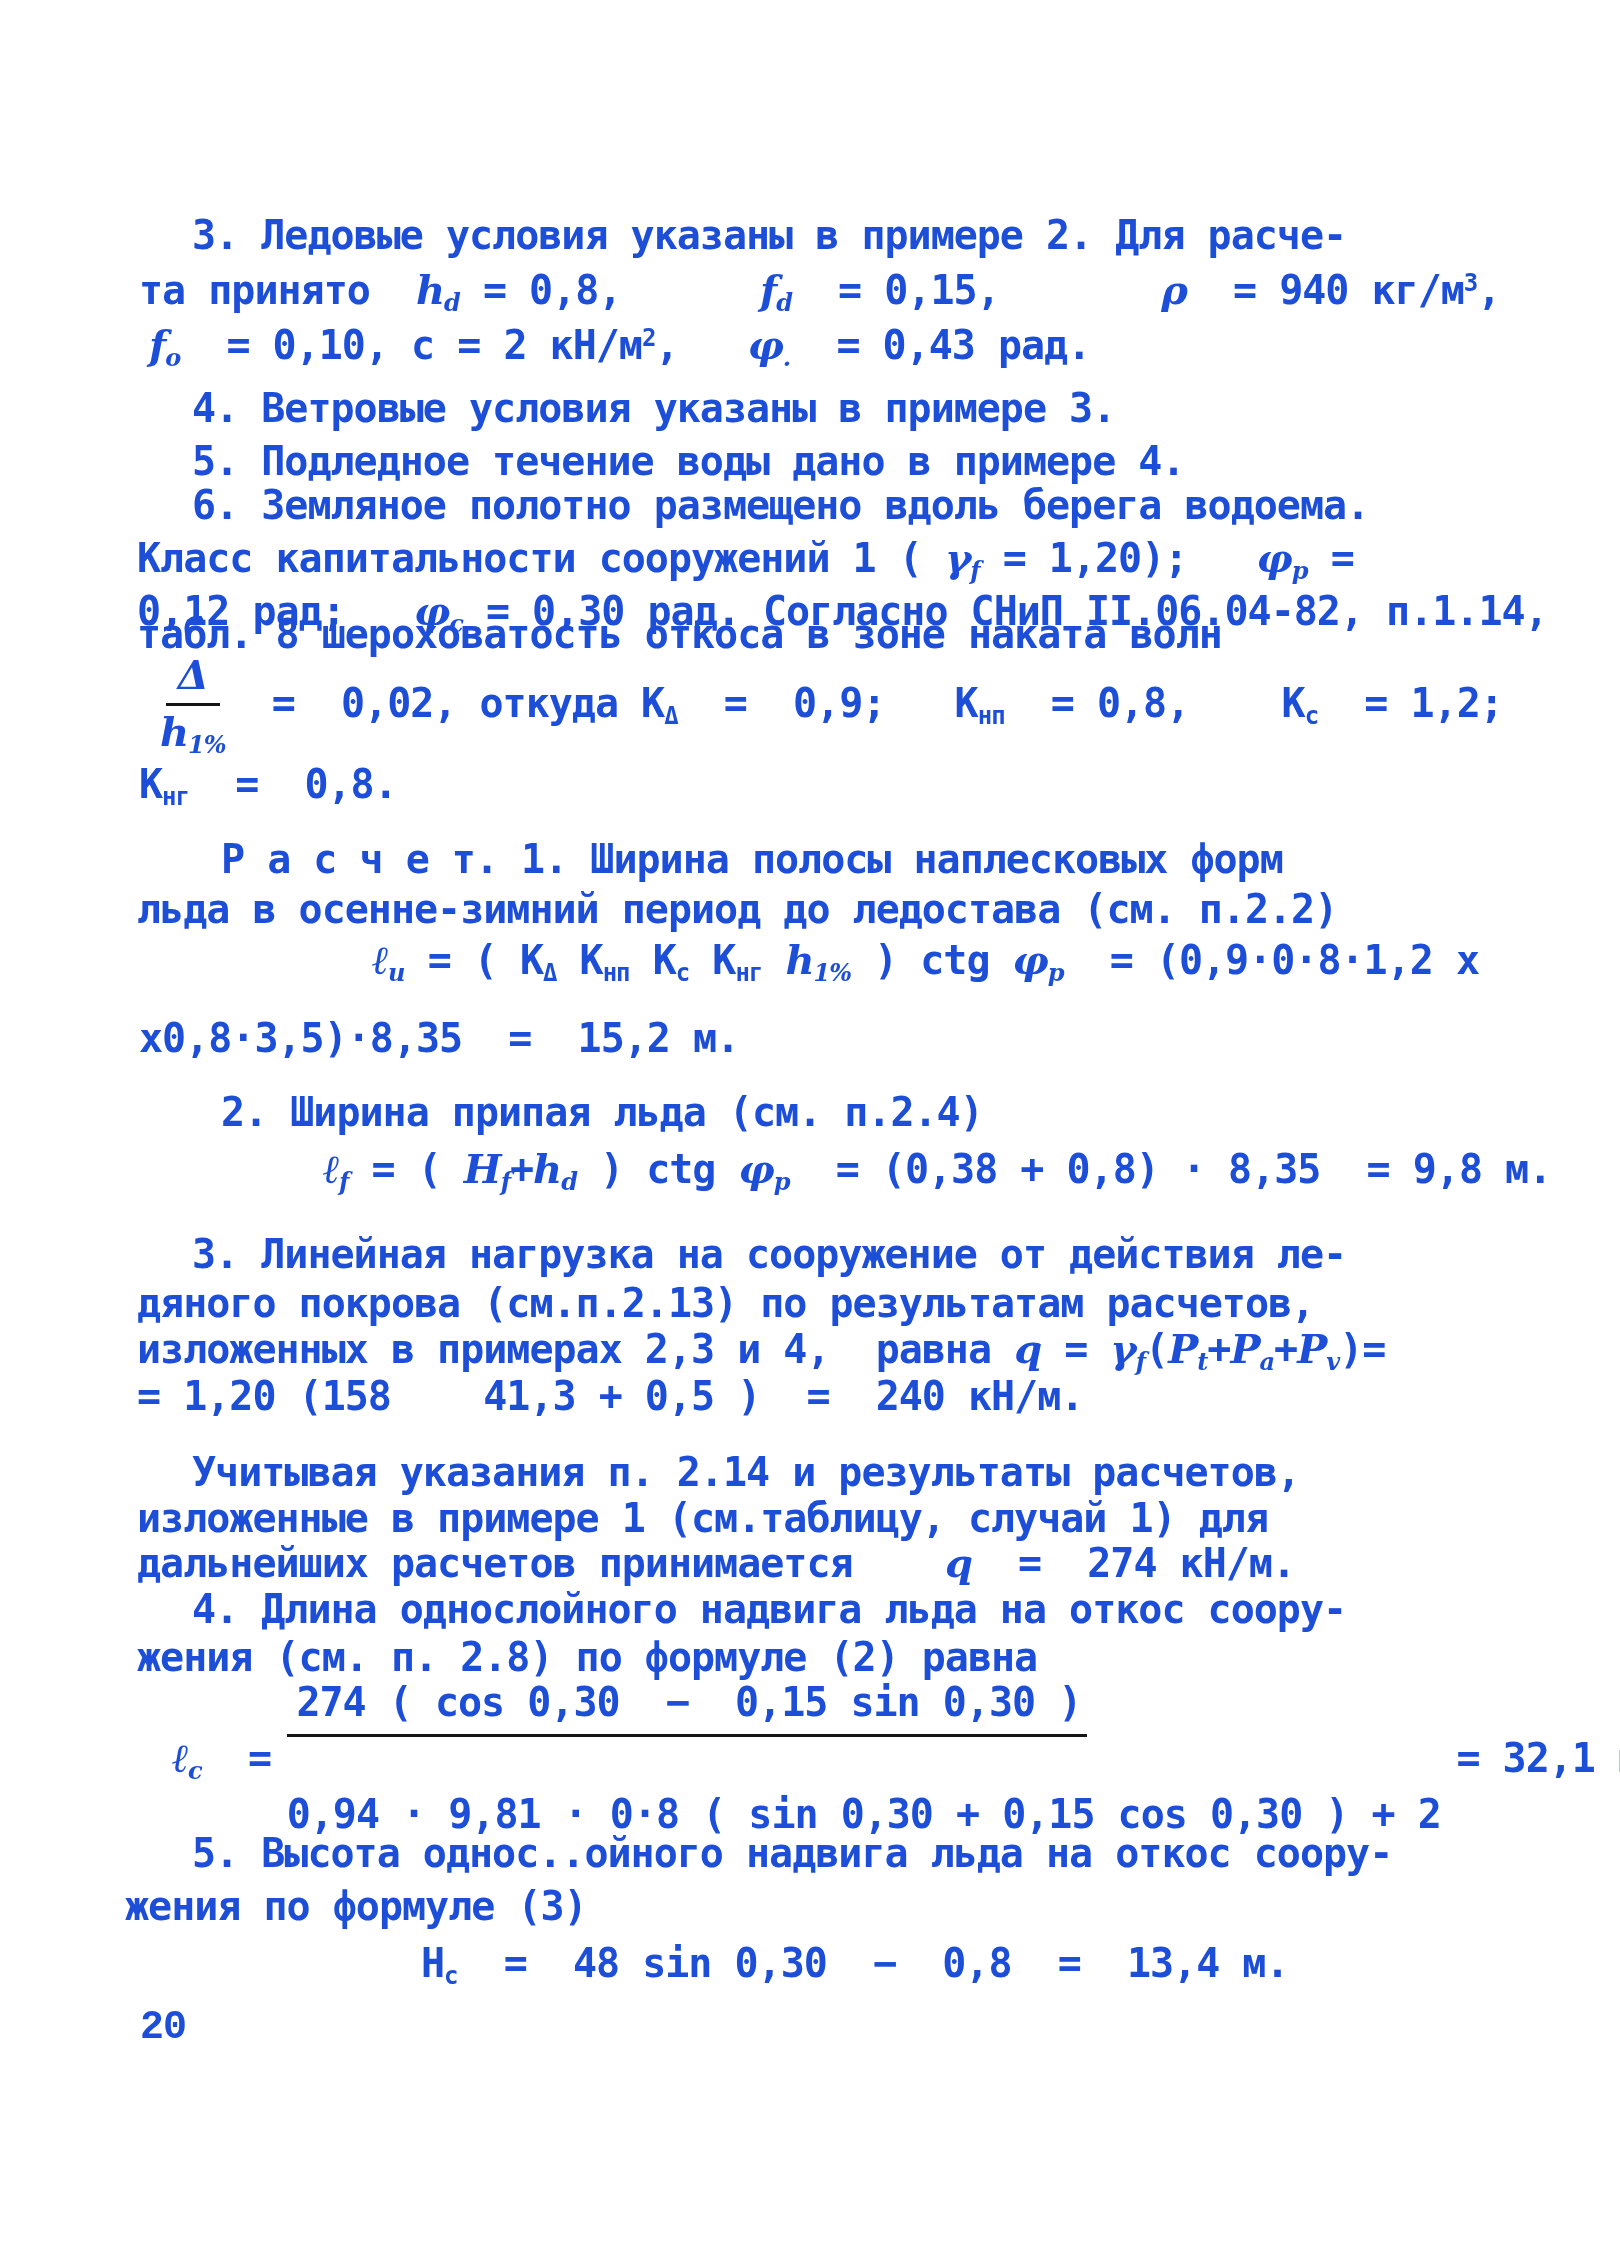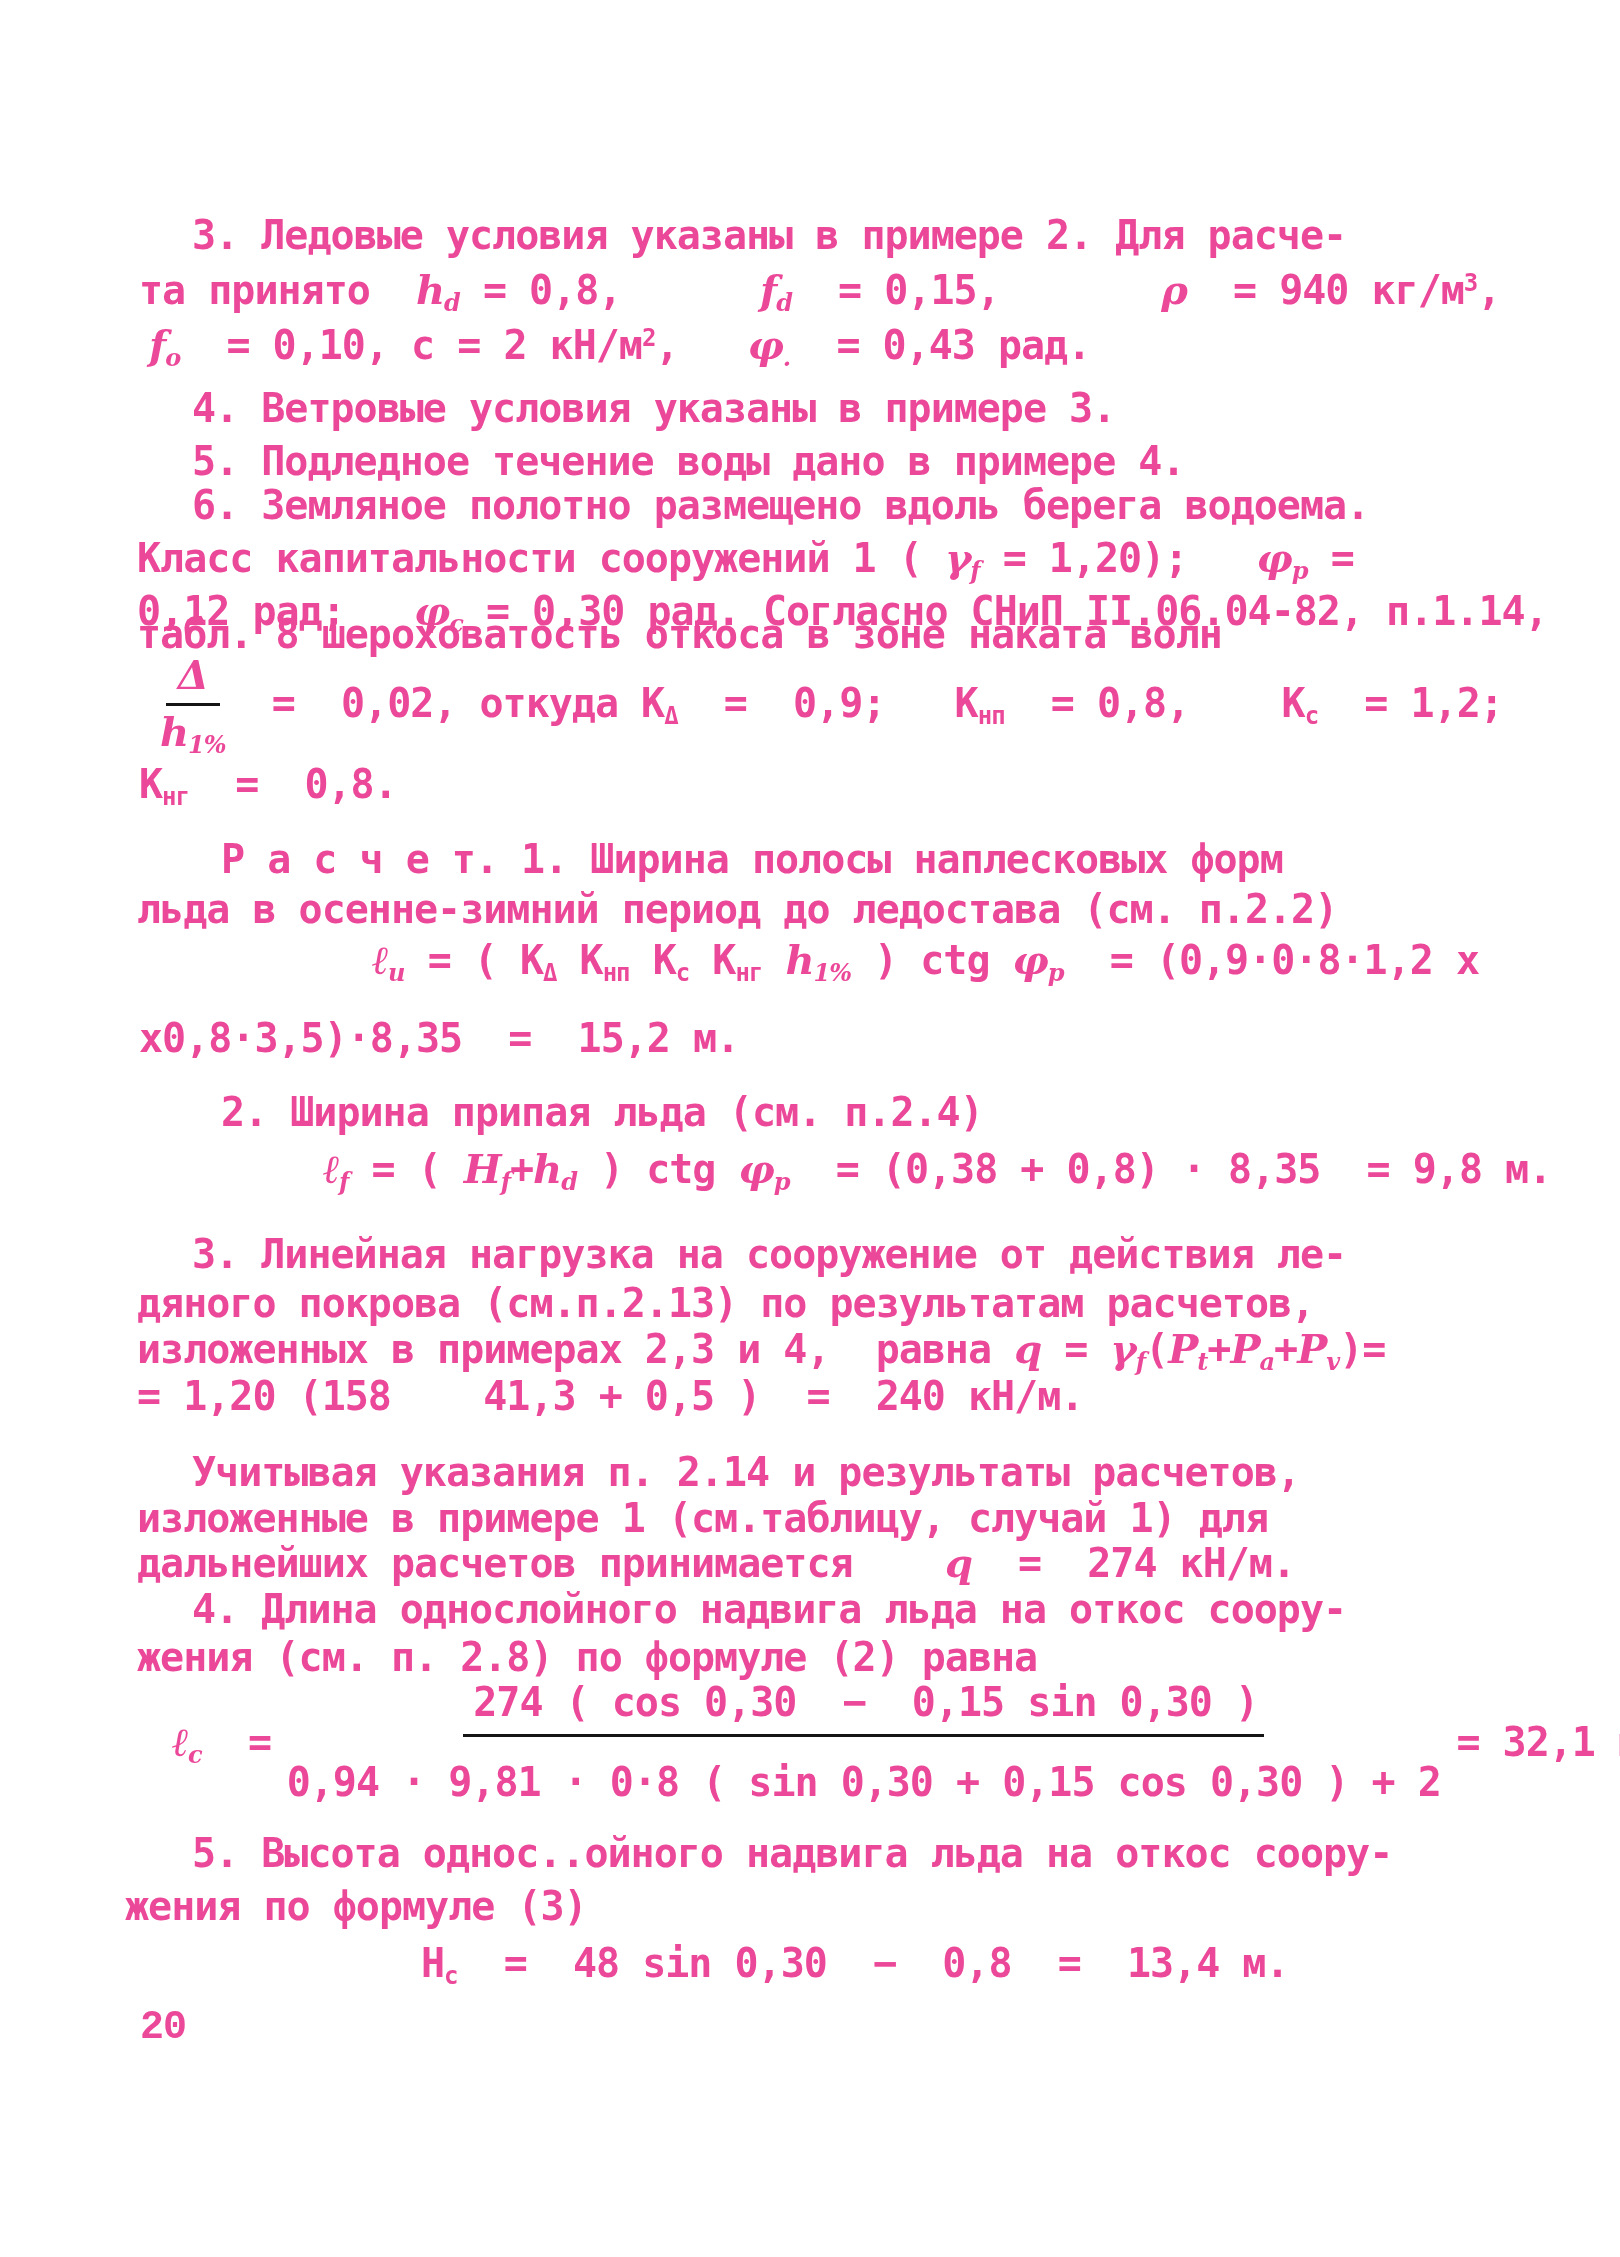--- a/index.html
+++ b/index.html
@@ -1,20 +1,20 @@
 <!DOCTYPE html>
 <html><head>
 <meta charset="utf-8">
 <style>
   html,body{margin:0;padding:0;background:#d9d9d9;}
   .page{
     position:relative;
     width:1620px;height:2257px;
     background:#ffffff;
-    color:#ec4899;
+    color:#1d4ed8;
     font-family:"DejaVu Sans Mono","Liberation Mono",monospace;
     font-size:40px;
     font-weight:600;
     overflow:hidden;
   }
   .ln{
     position:absolute;
     white-space:pre;
     line-height:1.2;
     letter-spacing:-1px;
@@ -28,21 +28,21 @@
   sup{font-size:0.60em;vertical-align:0.55em;line-height:0;}
   
   .fr{
     display:inline-flex;flex-direction:column;align-items:center;
     vertical-align:middle;text-align:center;
   }
   .fr .nm{display:block;border-bottom:3.9px solid #151515;padding:0 11.8px 3.9px;}
   .fr .dn{display:block;padding-top:2px;}
   
   .frrow{display:flex;align-items:center;gap:15.7px;white-space:pre;}
-  .fr2{align-items:center;text-align:left;}
+  .fr2{align-items:flex-start;text-align:left;gap:32px;}
   .fr2 .nm{text-align:left;padding:0 5.9px 7.8px 9.8px;}
   .fr2 .dn{text-align:left;padding-top:21px;}
   
   #ln-p3-1 {top:211px;left:192px;}
   #ln-p3-2 {top:266px;left:139px;}
   #ln-p3-3 {top:321px;left:149px;}
   #ln-p4   {top:384px;left:192px;}
   #ln-p5   {top:437px;left:192px;}
   #ln-p6-1 {top:481px;left:192px;}
   #ln-p6-2 {top:534px;left:137px;}

